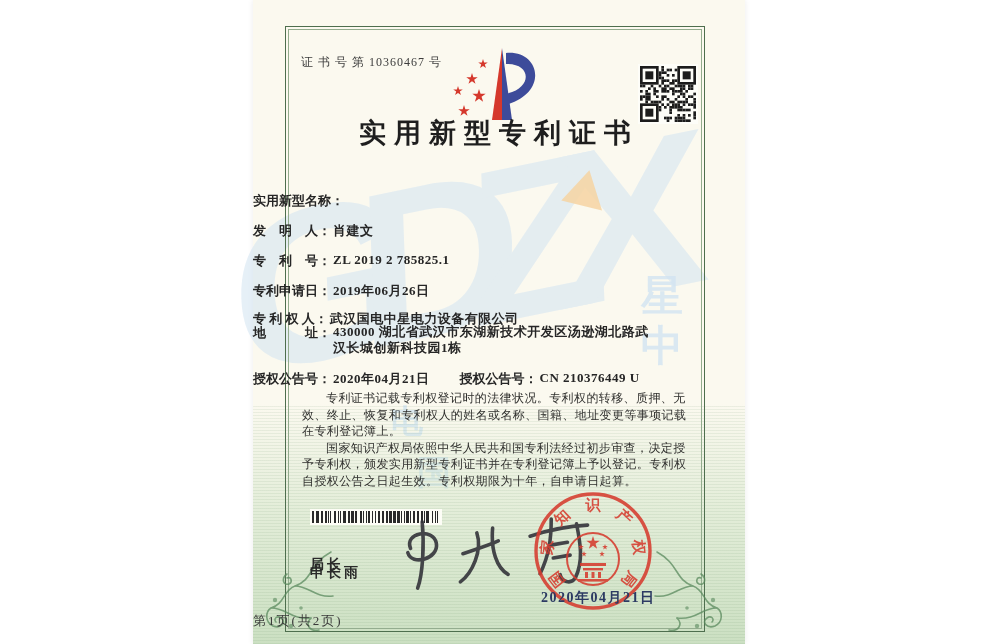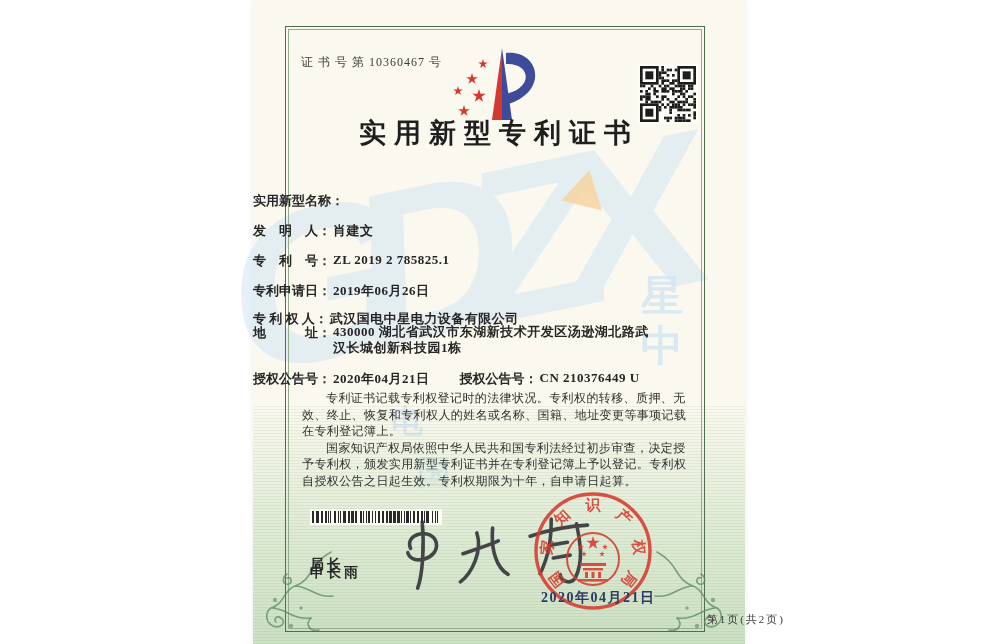--- a/index.html
+++ b/index.html
@@ -73,22 +73,22 @@
   .signer-title{top:556px;}
   .signer-name{top:564px;}
   .signature{position:absolute;left:128px;top:512px;transform:rotate(-3deg);}
   .seal{position:absolute;left:276px;top:487px;opacity:0.88;}
   .seal text{fill:#d63c2f;font-size:15px;font-weight:bold;}
   .issue-date{
     position:absolute;left:288px;top:589px;font-size:14px;font-weight:bold;
     color:#2c3a63;letter-spacing:1.5px;z-index:4;
   }
   .footer{
-    position:absolute;left:0;top:612px;width:100%;text-align:right;
-    font-size:11px;color:#3a3a3a;letter-spacing:2px;margin-left:40px;
+    position:absolute;left:0;top:612px;width:100%;text-align:left;
+    font-size:13px;color:#3a3a3a;letter-spacing:2px;
   }
   .ornament{position:absolute;z-index:2;pointer-events:none;}
   .orn-left{left:8px;top:550px;}
   .orn-right{left:392px;top:550px;transform:scaleX(-1);}
 </style>
 </head>
 <body>
 
 <div class="page">
 

